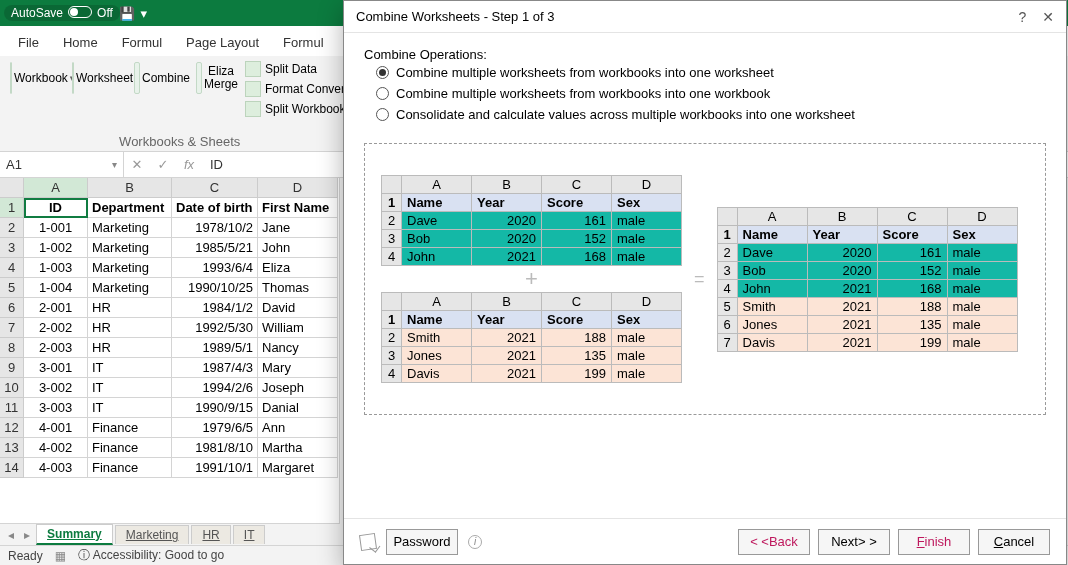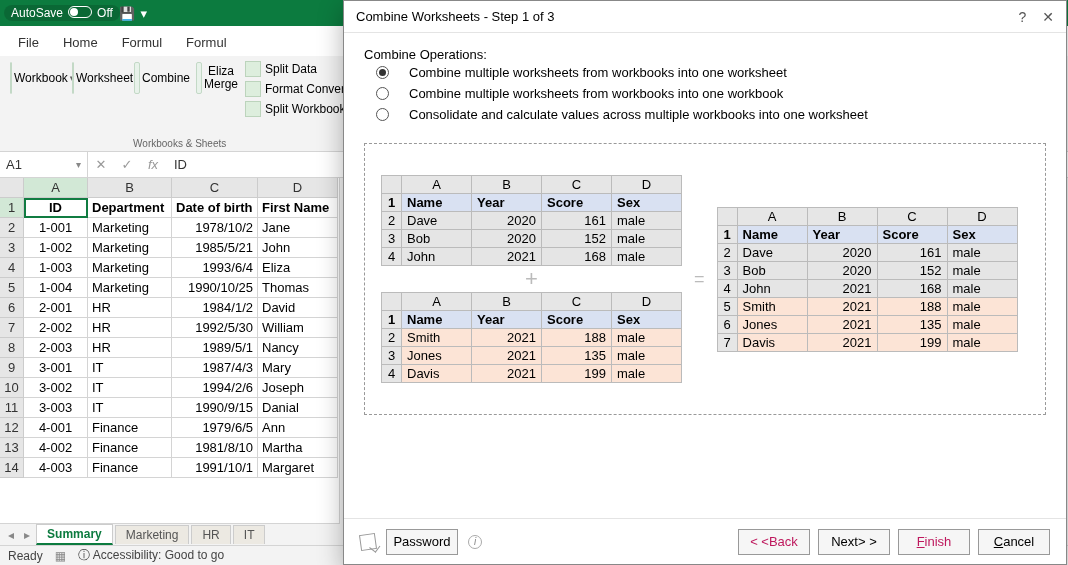--- a/index.html
+++ b/index.html
@@ -21,72 +21,72 @@
   .ribbon-tabs { height: 30px; background:#fff; display:flex; align-items:flex-end; padding:0 6px; font-size:13px; color:#333; }
   .ribbon-tab { padding:6px 12px; cursor:pointer; }
   .ribbon-content { height:96px; background:#f3f3f3; border-bottom:1px solid #d4d4d4; display:flex; }
   .ribbon-group { padding:4px 8px 2px 8px; border-right:1px solid #e1e1e1; display:flex; flex-direction:column; justify-content:space-between; }
   .ribbon-buttons { display:flex; gap:2px; align-items:flex-start; }
   .big-btn { display:flex; flex-direction:row; align-items:center; width:60px; padding:2px; font-size:12px; cursor:pointer; gap:2px; }
   .big-btn-icon { width:32px; height:32px; background:#e8f2ea; border:1px solid #c3d9c6; border-radius:2px; }
   .small-btns { display:flex; flex-direction:column; gap:2px; font-size:12px; }
   .small-btn { display:flex; align-items:center; gap:4px; cursor:pointer; padding:1px 3px; }
   .small-icon { width:16px; height:16px; background:#ddeedd; border:1px solid #bcd4bc; }
-  .group-label { font-size:10px; color:#666; text-align:center; padding-top:1px; }
+  .group-label { font-size:13px; color:#666; text-align:center; padding-top:1px; }
 
   
   .formula-bar { height:26px; background:#fff; border-bottom:1px solid #d4d4d4; display:flex; align-items:center; }
-  .name-box { width:88px; border-right:1px solid #d4d4d4; height:100%; display:flex; align-items:center; padding:0 6px; color:#333; position:relative; }
+  .name-box { width:124px; border-right:1px solid #d4d4d4; height:100%; display:flex; align-items:center; padding:0 6px; color:#333; position:relative; }
   .name-box::after { content:"▾"; position:absolute; right:6px; font-size:10px; color:#888; }
   .fbar-btn { width:26px; height:100%; display:flex; align-items:center; justify-content:center; color:#999; }
   .formula-input { flex:1; padding:0 8px; color:#333; }
 
   
   .sheet-area { position:absolute; top:152px; bottom:42px; left:0; width:340px; background:#fff; overflow:hidden; border-right:1px solid #d4d4d4; }
   .grid { display:grid; grid-template-columns: 24px 64px 84px 86px 80px; font-size:13px; }
   .colhdr, .rowhdr, .corner { background:#e6e6e6; border-right:1px solid #ccc; border-bottom:1px solid #ccc; text-align:center; padding:2px 0; color:#333; }
   .colhdr.sel, .rowhdr.sel { background:#d2e8d6; }
   .corner { background:#e6e6e6; }
   .cell { border-right:1px solid #d4d4d4; border-bottom:1px solid #d4d4d4; padding:2px 4px; white-space:nowrap; overflow:hidden; }
   .cell.hdr { font-weight:600; }
   .cell.active { outline:2px solid #107c41; outline-offset:-2px; }
   .cell.r { text-align:right; }
   .cell.c { text-align:center; }
 
   
   .sheet-tabs-bar { position:absolute; bottom:20px; left:0; width:340px; height:22px; background:#f3f3f3; display:flex; align-items:center; font-size:12px; padding:0 4px; gap:2px; border-top:1px solid #d4d4d4; }
   .nav-tri { color:#888; padding:0 4px; }
-  .sheet-tab { padding:2px 10px; background:#ece9e2; border:1px solid #ccc; border-bottom:none; color:#555; }
+  .sheet-tab { padding:2px 10px; background:#ece9e2; border:1px solid #ccc; border-bottom:none; color:#555;text-decoration:underline; }
   .sheet-tab.active { background:#fff; color:#0c7b3f; font-weight:600; border-bottom:2px solid #0c7b3f; }
 
   
   .status-bar { position:absolute; bottom:0; left:0; width:100%; height:20px; background:#f3f3f3; border-top:1px solid #d4d4d4; display:flex; align-items:center; font-size:12px; color:#444; padding:0 8px; gap:12px; }
 
   
   .dialog { position:absolute; left:343px; top:0px; width:724px; height:565px; background:#fff; border:1px solid #888; box-shadow:0 8px 24px rgba(0,0,0,0.3); display:flex; flex-direction:column; }
   .dlg-title { height:32px; display:flex; align-items:center; padding:0 12px; font-size:13px; border-bottom:1px solid #e4e4e4; }
   .dlg-title .right { margin-left:auto; display:flex; gap:16px; font-size:14px; color:#555; }
   .dlg-body { padding:14px 20px; flex:1; overflow:hidden; }
   .section-label { font-size:13px; }
-  .radio-row { display:flex; align-items:center; gap:20px; font-size:13px; padding:3px 0 3px 12px; }
+  .radio-row { display:flex; align-items:center; gap:7px; font-size:13px; padding:3px 0 3px 12px; }
   .radio { width:13px; height:13px; border:1px solid #555; border-radius:50%; display:inline-flex; align-items:center; justify-content:center; }
   .radio.checked::after { content:""; width:7px; height:7px; background:#333; border-radius:50%; }
 
   .preview-area { margin-top:18px; border:1px dashed #999; padding:20px 16px; display:flex; align-items:center; gap:12px; height:272px; }
   .preview-left { display:flex; flex-direction:column; gap:26px; position:relative; }
   .plus-icon { position:absolute; left:50%; top:50%; transform:translate(-50%,-50%); font-size:22px; color:#bbb; }
   .eq-icon { font-size:18px; color:#bbb; }
 
   .mini-tbl { border-collapse:collapse; font-size:13px; }
   .mini-tbl th, .mini-tbl td { border:1px solid #bbb; padding:1px 5px; height:18px; }
   .mini-tbl .ch { background:#e6e6e6; font-weight:normal; text-align:center; }
   .mini-tbl .rh { background:#e6e6e6; text-align:center; width:20px; }
   .mini-tbl .hdr-row td { font-weight:600; }
   .mini-tbl .num { text-align:right; }
-  .green-row td { background:#e5e5e5; }
+  .green-row td { background:#14b8a6; }
   .pink-row td { background:#fce4d6; }
   .blue-hdr td { background:#d9e1f2; }
   .mini-tbl .rh { background:#e6e6e6 !important; }
 
   .dlg-footer { height:46px; border-top:1px solid #e4e4e4; display:flex; align-items:center; padding:0 16px; gap:10px; }
   .foot-left { display:flex; align-items:center; gap:10px; }
   .foot-icon { width:16px; height:16px; border:1px solid #999; transform:rotate(-8deg); position:relative; }
   .foot-icon::after{ content:""; position:absolute; right:-3px; bottom:-3px; width:7px; height:7px; border-right:1px solid #999; border-bottom:1px solid #999; transform:rotate(45deg);}
   .dbtn { min-width:72px; height:26px; border:1px solid #999; background:#f6f6f6; font-size:13px; cursor:pointer; }
   .dbtn[disabled] { color:#be185d; }
@@ -113,20 +113,21 @@
     <span class="tb-icon">✕</span>
   </span>
 </div>
 
 <div class="app-body">
 
   <div class="ribbon-tabs">
     <div class="ribbon-tab">File</div>
     <div class="ribbon-tab">Home</div>
     <div class="ribbon-tab">Formul</div>
+    <div class="ribbon-tab">Page Layout</div>
     <div class="ribbon-tab">Formul</div>
   </div>
 
   <div class="ribbon-content">
     <div class="ribbon-group">
       <div class="ribbon-buttons">
         <div class="big-btn">
           <div class="big-btn-icon"></div>
           <span>Workbook</span>
           <span style="font-size:9px;color:#666">▾</span>

